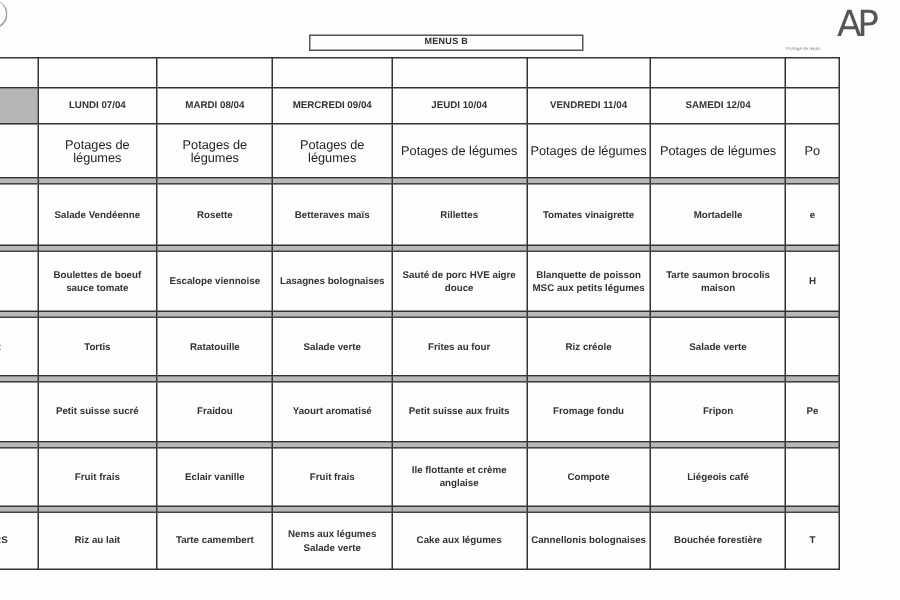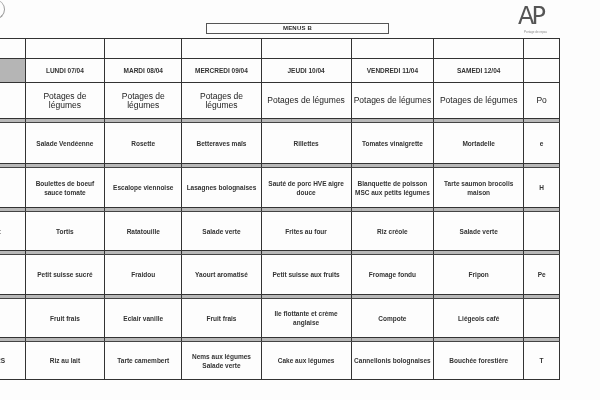--- a/index.html
+++ b/index.html
@@ -4,21 +4,21 @@
 <style>
   html, body { margin: 0; padding: 0; background: #fdfdfd; }
   body { width: 600px; height: 400px; position: relative; overflow: hidden;
          font-family: "Liberation Sans", sans-serif; color: #2a2a2a; }
   .circle-mark { position: absolute; left: -14px; top: 0px; width: 18px; height: 18px;
                  border: 1px solid #999; border-radius: 50%; border-left: none; border-top: none; }
   .title-box { position: absolute; left: 206px; top: 23px; width: 181px; height: 9px;
                border: 1px solid #555; font-size: 6px; font-weight: bold; text-align: center;
                line-height: 9px; letter-spacing: 0.2px; }
   .logo { position: absolute; left: 518px; top: 4px; width: 34px; height: 28px; }
-  .logo-letters { font-size: 24px; line-height: 24px; color: #555; font-weight: normal; letter-spacing: -3px; font-family: "DejaVu Sans", sans-serif; }
+  .logo-letters { font-size: 24px; line-height: 24px; color: #555; font-weight: normal; letter-spacing: -3px; font-family: "DejaVu Sans", sans-serif; margin-left: 40px; }
   .logo-sub { position: absolute; top: 26px; left: 6px; font-size: 3px; color: #888; white-space: nowrap; }
   table.menu { position: absolute; left: -40px; top: 38px; border-collapse: collapse; table-layout: fixed; }
   table.menu td { border: 1px solid #333; text-align: center; vertical-align: middle;
                   padding: 0 2px; font-size: 6.5px; font-weight: bold; color: #333; line-height: 9px; }
   table.menu td.big { font-size: 8.5px; font-weight: normal; color: #222; }
   tr.sep td { height: 3px; padding: 0; background: #b8b8b8; border-top: 1px solid #444; border-bottom: 1px solid #444; }
   td.label { text-align: right; padding-right: 4px; }
   td.hdr-grey { background: #b5b5b5; }
   td.day { font-size: 6px; font-weight: bold; color: #444; }
 </style>

